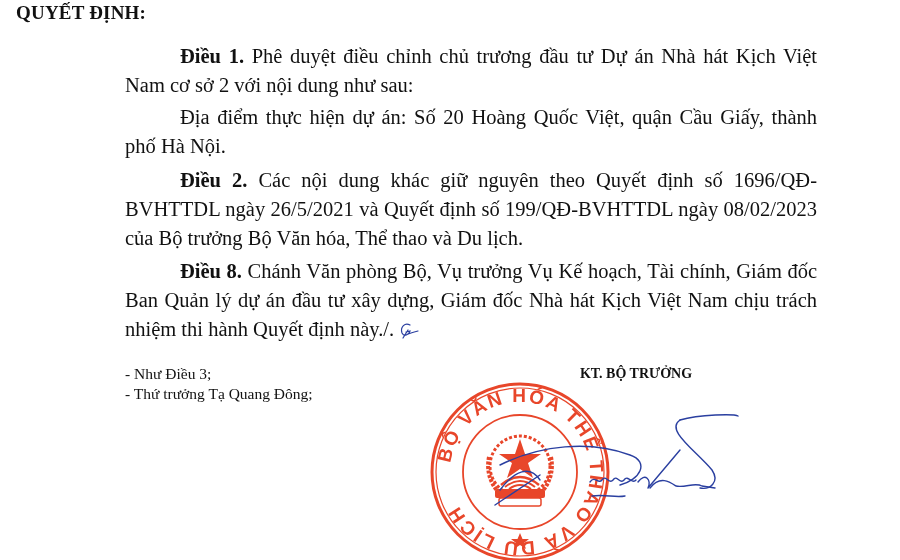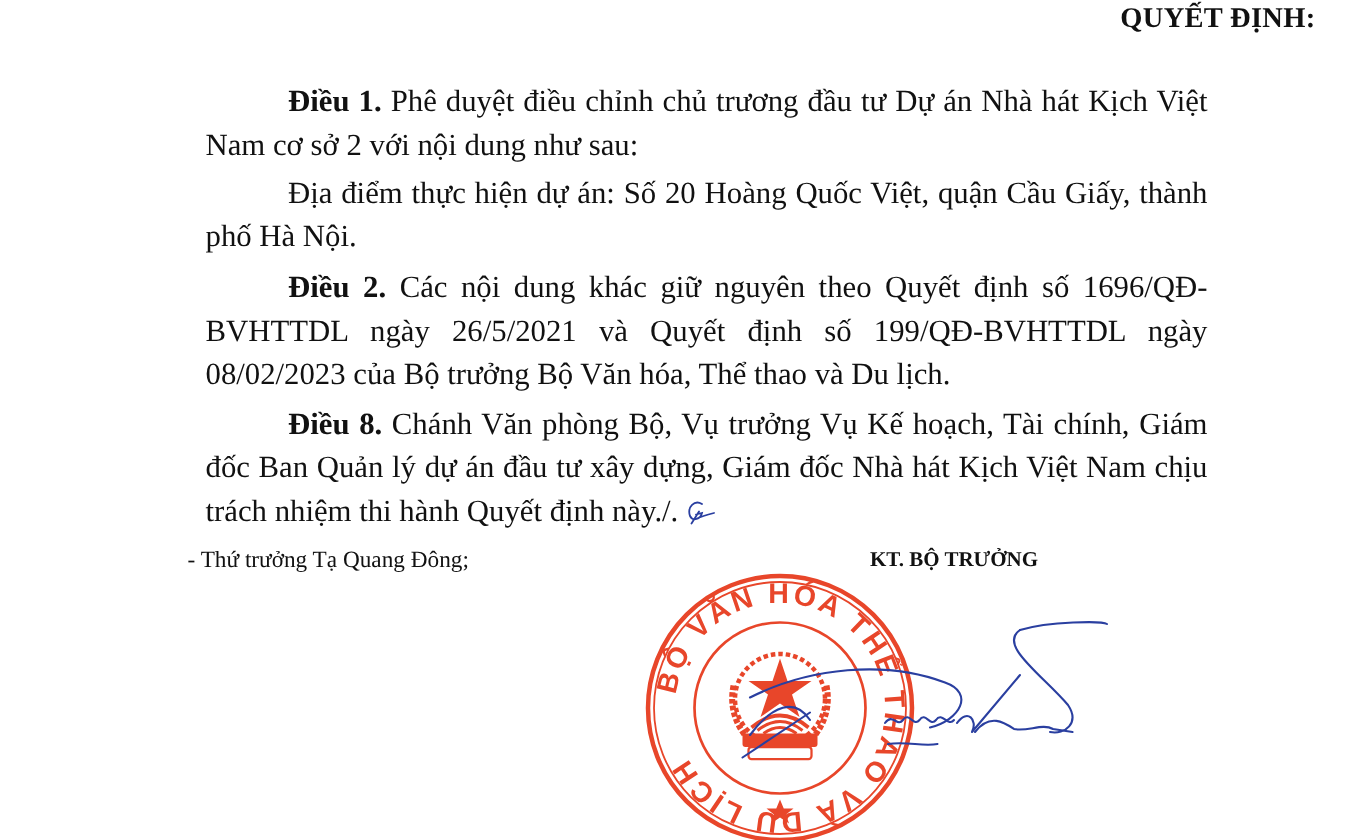--- a/index.html
+++ b/index.html
@@ -11,38 +11,38 @@
       width: 900px;
       height: 560px;
       position: relative;
       overflow: hidden;
       font-family: "Liberation Serif", "DejaVu Serif", serif;
       color: #111111;
     }
     .heading {
       position: absolute;
       top: 2px;
-      left: 0;
+      left: 16px;
       width: 877px;
-      text-align: right;
+      text-align: left;
       font-weight: bold;
       font-size: 19px;
       letter-spacing: 0.2px;
     }
     .body-text {
       position: absolute;
       left: 125px;
       width: 692px;
       font-size: 20.5px;
       line-height: 29px;
       text-align: justify;
       text-align-last: left;
     }
     .body-text p {
-      margin: 12px;
+      margin: 0;
       text-indent: 55px;
     }
     .article-label {
       font-weight: bold;
     }
     #p1 { top: 42px; }
     #p2 { top: 103px; }
     #p3 { top: 166px; }
     #p4 { top: 257px; }
     .initial-mark {
@@ -117,20 +117,21 @@
   <p><span class="article-label">Điều 2.</span><span> Các nội dung khác giữ nguyên theo Quyết định số 1696/QĐ-BVHTTDL ngày 26/5/2021 và Quyết định số 199/QĐ-BVHTTDL ngày 08/02/2023 của Bộ trưởng Bộ Văn hóa, Thể thao và Du lịch.</span></p>
 </div>
 
 <div class="body-text" id="p4">
   <p><span class="article-label">Điều 8.</span><span> Chánh Văn phòng Bộ, Vụ trưởng Vụ Kế hoạch, Tài chính, Giám đốc Ban Quản lý dự án đầu tư xây dựng, Giám đốc Nhà hát Kịch Việt Nam chịu trách nhiệm thi hành Quyết định này./.</span><svg class="initial-mark" viewBox="0 0 22 22">
         <path d="M13 5 C8 2, 3 7, 5 13 C7 17, 12 15, 13 11 L9 12 M6 18 L11 10 M9 15 C13 13, 17 12, 21 11" fill="none" stroke="#2a3fa0" stroke-width="1.2" stroke-linecap="round"></path>
       </svg></p>
 </div>
 
 <div class="recipients">
+  <div class="item"><span>- Như Điều 3;</span></div>
   <div class="item"><span>- Thứ trưởng Tạ Quang Đông;</span></div>
 </div>
 
 <svg class="seal" viewBox="0 0 182 182">
   <defs>
     <path id="sealArc" d="M 91 91 m -70 0 a 70 70 0 1 1 140 0 a 70 70 0 1 1 -140 0"></path>
   </defs>
   <g fill="none" stroke="#e8462a">
     <circle cx="91" cy="91" r="88" stroke-width="3"></circle>
     <circle cx="91" cy="91" r="84" stroke-width="1.2"></circle>

